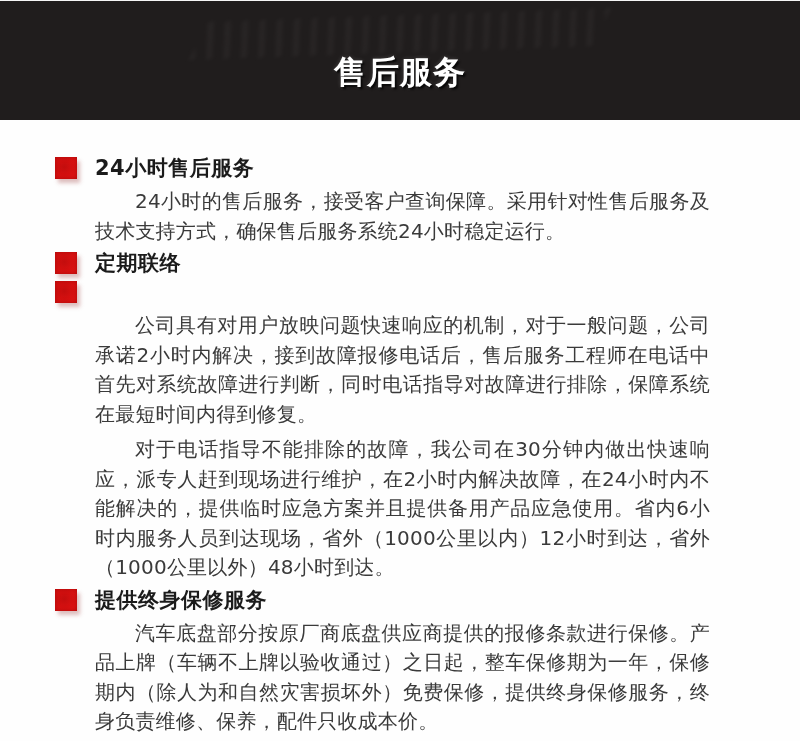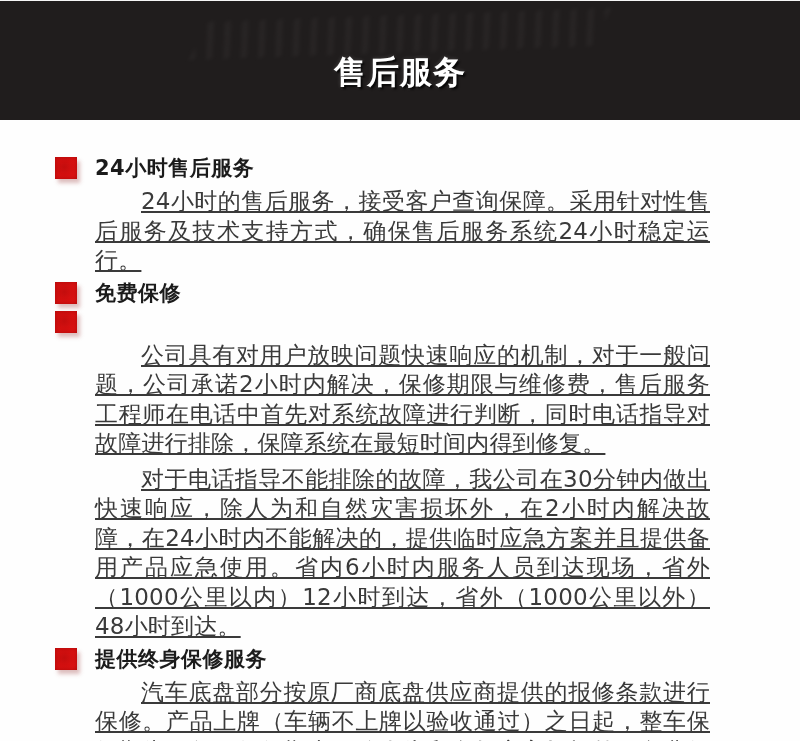--- a/index.html
+++ b/index.html
@@ -81,27 +81,26 @@
   .section-heading {
     margin: 0 0 0 18px;
     font-size: 21px;
     font-weight: bold;
     color: #1b1b1b;
     letter-spacing: 0.5px;
   }
   .section p {
     width: 615px;
     margin: 6px 0 0 40px;
-    font-size: 23px;
+    font-size: 20px;
     line-height: 29.5px;
     color: #3a3a3a;
     text-indent: 2em;
     text-align: justify;
     letter-spacing: 0.2px;
-    text-decoration: underline;
   }
   .section .heading-row + p {
     margin-top: 7px;
   }
 </style>
 </head>
 <body>
 
 <div class="page">
   <header class="page-header">
@@ -114,30 +113,30 @@
     <div class="heading-row">
       <span class="bullet"></span>
       <h2 class="section-heading">24小时售后服务</h2>
     </div>
   <p>24小时的售后服务，接受客户查询保障。采用针对性售后服务及技术支持方式，确保售后服务系统24小时稳定运行。</p>
       </section>
 
   <section class="section">
     <div class="heading-row">
       <span class="bullet"></span>
-      <h2 class="section-heading">免费保修</h2>
+      <h2 class="section-heading">定期联络</h2>
     </div>
       </section>
 
   <section class="section">
     <div class="heading-row">
       <span class="bullet"></span>
     </div>
-  <p>公司具有对用户放映问题快速响应的机制，对于一般问题，公司承诺2小时内解决，保修期限与维修费，售后服务工程师在电话中首先对系统故障进行判断，同时电话指导对故障进行排除，保障系统在最短时间内得到修复。</p>
-        <p>对于电话指导不能排除的故障，我公司在30分钟内做出快速响应，除人为和自然灾害损坏外，在2小时内解决故障，在24小时内不能解决的，提供临时应急方案并且提供备用产品应急使用。省内6小时内服务人员到达现场，省外（1000公里以内）12小时到达，省外（1000公里以外）48小时到达。</p>
+  <p>公司具有对用户放映问题快速响应的机制，对于一般问题，公司承诺2小时内解决，接到故障报修电话后，售后服务工程师在电话中首先对系统故障进行判断，同时电话指导对故障进行排除，保障系统在最短时间内得到修复。</p>
+        <p>对于电话指导不能排除的故障，我公司在30分钟内做出快速响应，派专人赶到现场进行维护，在2小时内解决故障，在24小时内不能解决的，提供临时应急方案并且提供备用产品应急使用。省内6小时内服务人员到达现场，省外（1000公里以内）12小时到达，省外（1000公里以外）48小时到达。</p>
       </section>
 
   <section class="section">
     <div class="heading-row">
       <span class="bullet"></span>
       <h2 class="section-heading">提供终身保修服务</h2>
     </div>
   <p>汽车底盘部分按原厂商底盘供应商提供的报修条款进行保修。产品上牌（车辆不上牌以验收通过）之日起，整车保修期为一年，保修期内（除人为和自然灾害损坏外）免费保修，提供终身保修服务，终身负责维修、保养，配件只收成本价。</p>
       </section>
 </main>

